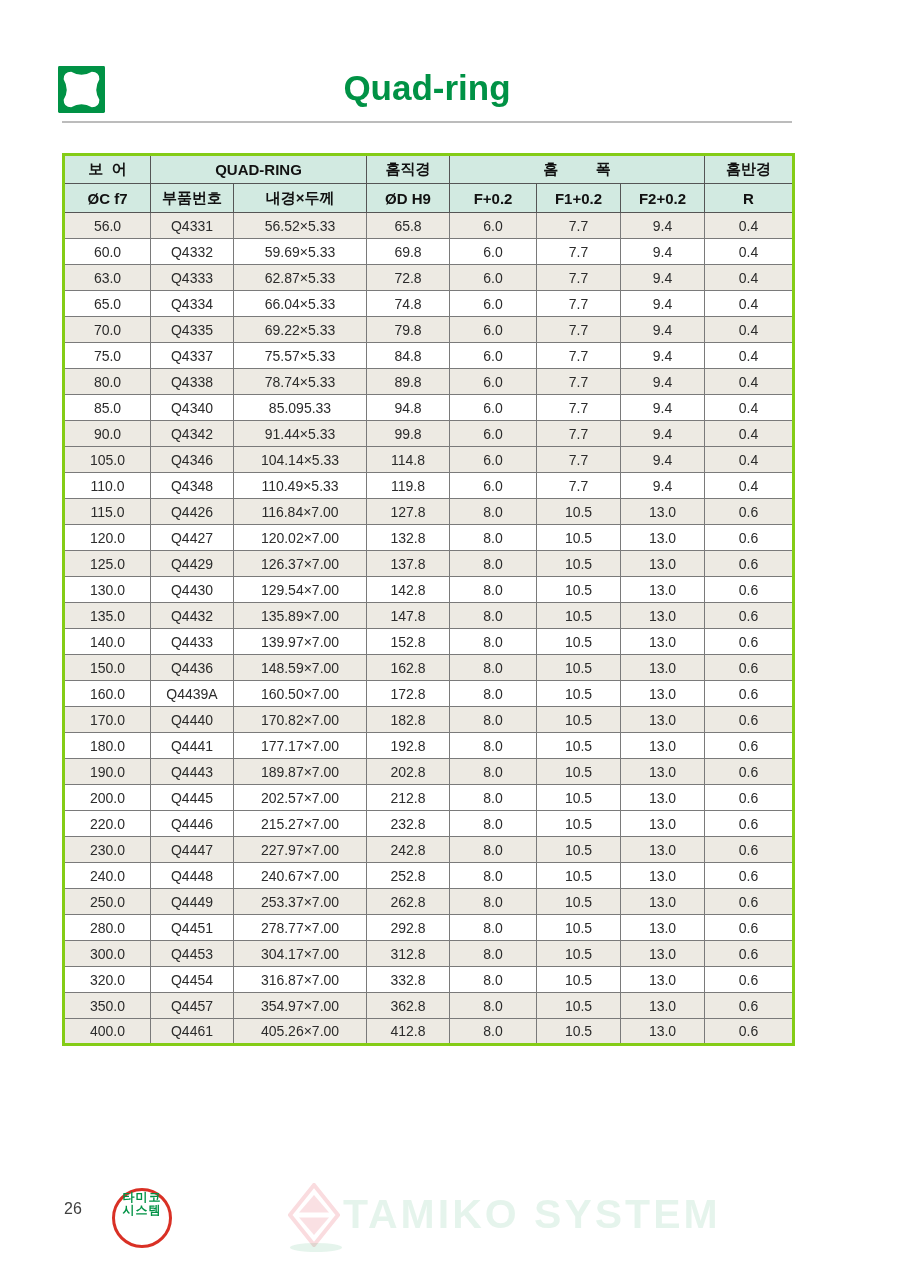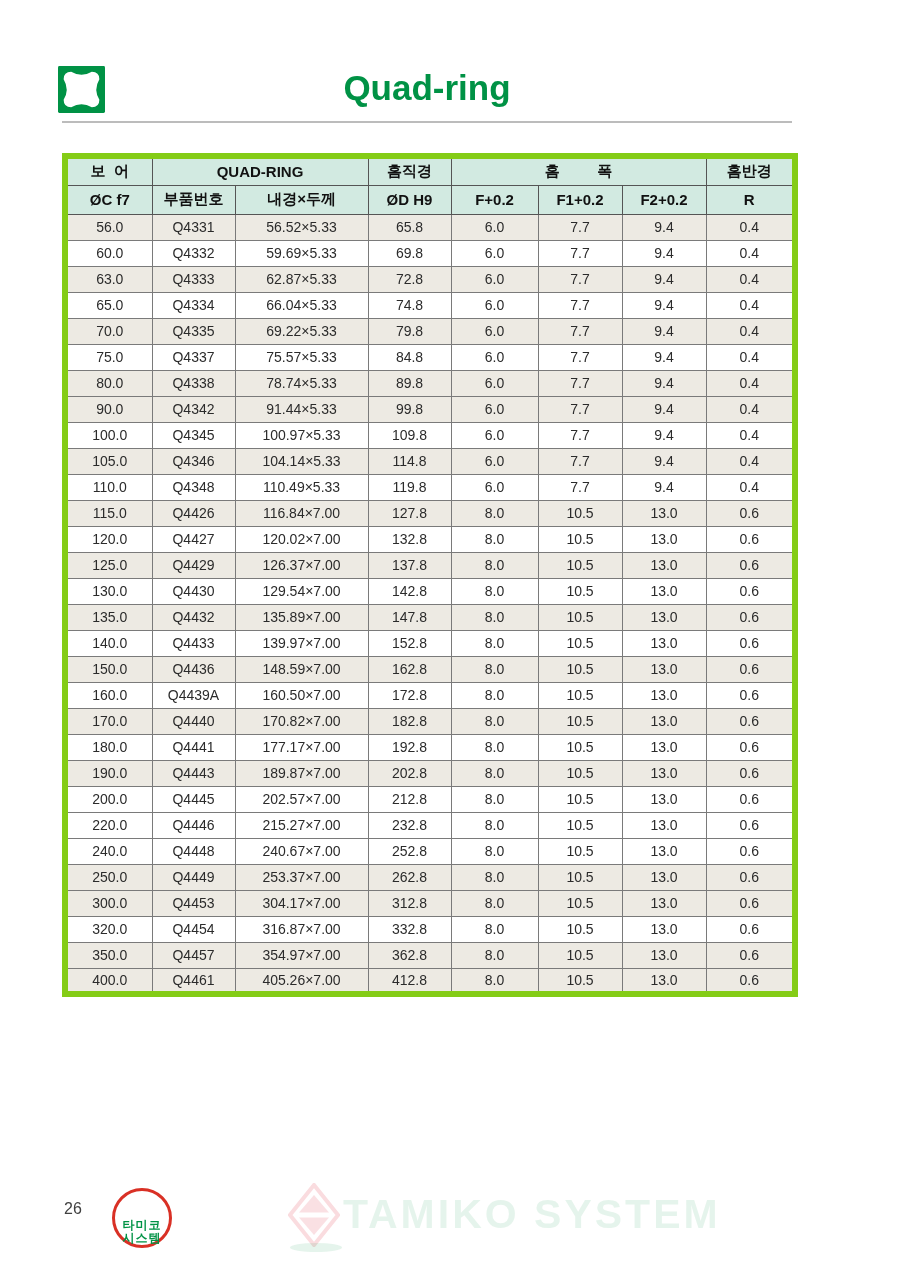--- a/index.html
+++ b/index.html
@@ -19,21 +19,21 @@
     position:absolute; left:0; top:0; width:100%;
     text-align:center; font-size:35px; font-weight:bold;
     color:var(--green,#009245); letter-spacing:0px; line-height:52px;
   }
   .title-rule { position:absolute; left:62px; top:121px; width:730px; height:2px; background:#bcbcbc; }
 
   
   .spec-table {
     position:absolute; left:62px; top:153px; width:730px;
     border-collapse:collapse; table-layout:fixed;
-    border:6px solid #84cc16;
+    border:3px solid #84cc16;
     font-size:14px;
     padding-left:43px;
   }
   .spec-table th, .spec-table td {
     border:1px solid #7a7a7a;
     text-align:center; vertical-align:middle;
     padding:0 2px;
     white-space:pre;
     overflow:hidden;
   }
@@ -45,21 +45,21 @@
   }
   .spec-table tbody td { height:26px; color:#2b2b2b; background:#ffffff; }
   .spec-table tbody tr.shaded td { background:var(--row-shaded,#edeae3); }
 
   
   .page-number { position:absolute; left:64px; top:1200px; font-size:16px; color:#404040; }
   .stamp {
     position:absolute; left:112px; top:1188px; width:60px; height:60px;
     border:3px solid #d93025; border-radius:50%;
     background:#fff;
-    display:flex; flex-direction:column; align-items:center; justify-content:flex-end;
+    display:flex; flex-direction:column; align-items:center; justify-content:flex-start;
     line-height:13px;
   }
   .stamp span { color:var(--green,#009245); font-weight:bold; font-size:12px; letter-spacing:1px; }
 
   .watermark { position:absolute; left:288px; top:1183px; width:360px; height:70px; pointer-events:none; }
   .wm-diamond { position:absolute; left:0; top:0; width:52px; height:64px; }
   .wm-ellipse { position:absolute; left:2px; top:60px; width:52px; height:9px;
     background:rgba(0,150,70,0.10); border-radius:50%; }
   .wm-text {
     position:absolute; left:55px; top:8px;
@@ -178,40 +178,40 @@
         <tr class="shaded">
           <td>80.0</td>
           <td>Q4338</td>
           <td>78.74×5.33</td>
           <td>89.8</td>
           <td>6.0</td>
           <td>7.7</td>
           <td>9.4</td>
           <td>0.4</td>
         </tr>
+        <tr>
+          <td>85.0</td>
+          <td>Q4340</td>
+          <td>85.095.33</td>
+          <td>94.8</td>
+          <td>6.0</td>
+          <td>7.7</td>
+          <td>9.4</td>
+          <td>0.4</td>
+        </tr>
         <tr class="shaded">
           <td>90.0</td>
           <td>Q4342</td>
           <td>91.44×5.33</td>
           <td>99.8</td>
           <td>6.0</td>
           <td>7.7</td>
           <td>9.4</td>
           <td>0.4</td>
         </tr>
-        <tr>
-          <td>100.0</td>
-          <td>Q4345</td>
-          <td>100.97×5.33</td>
-          <td>109.8</td>
-          <td>6.0</td>
-          <td>7.7</td>
-          <td>9.4</td>
-          <td>0.4</td>
-        </tr>
         <tr class="shaded">
           <td>105.0</td>
           <td>Q4346</td>
           <td>104.14×5.33</td>
           <td>114.8</td>
           <td>6.0</td>
           <td>7.7</td>
           <td>9.4</td>
           <td>0.4</td>
         </tr>
@@ -348,35 +348,55 @@
         <tr>
           <td>220.0</td>
           <td>Q4446</td>
           <td>215.27×7.00</td>
           <td>232.8</td>
           <td>8.0</td>
           <td>10.5</td>
           <td>13.0</td>
           <td>0.6</td>
         </tr>
+        <tr class="shaded">
+          <td>230.0</td>
+          <td>Q4447</td>
+          <td>227.97×7.00</td>
+          <td>242.8</td>
+          <td>8.0</td>
+          <td>10.5</td>
+          <td>13.0</td>
+          <td>0.6</td>
+        </tr>
         <tr>
           <td>240.0</td>
           <td>Q4448</td>
           <td>240.67×7.00</td>
           <td>252.8</td>
           <td>8.0</td>
           <td>10.5</td>
           <td>13.0</td>
           <td>0.6</td>
         </tr>
         <tr class="shaded">
           <td>250.0</td>
           <td>Q4449</td>
           <td>253.37×7.00</td>
           <td>262.8</td>
+          <td>8.0</td>
+          <td>10.5</td>
+          <td>13.0</td>
+          <td>0.6</td>
+        </tr>
+        <tr>
+          <td>280.0</td>
+          <td>Q4451</td>
+          <td>278.77×7.00</td>
+          <td>292.8</td>
           <td>8.0</td>
           <td>10.5</td>
           <td>13.0</td>
           <td>0.6</td>
         </tr>
         <tr class="shaded">
           <td>300.0</td>
           <td>Q4453</td>
           <td>304.17×7.00</td>
           <td>312.8</td>

